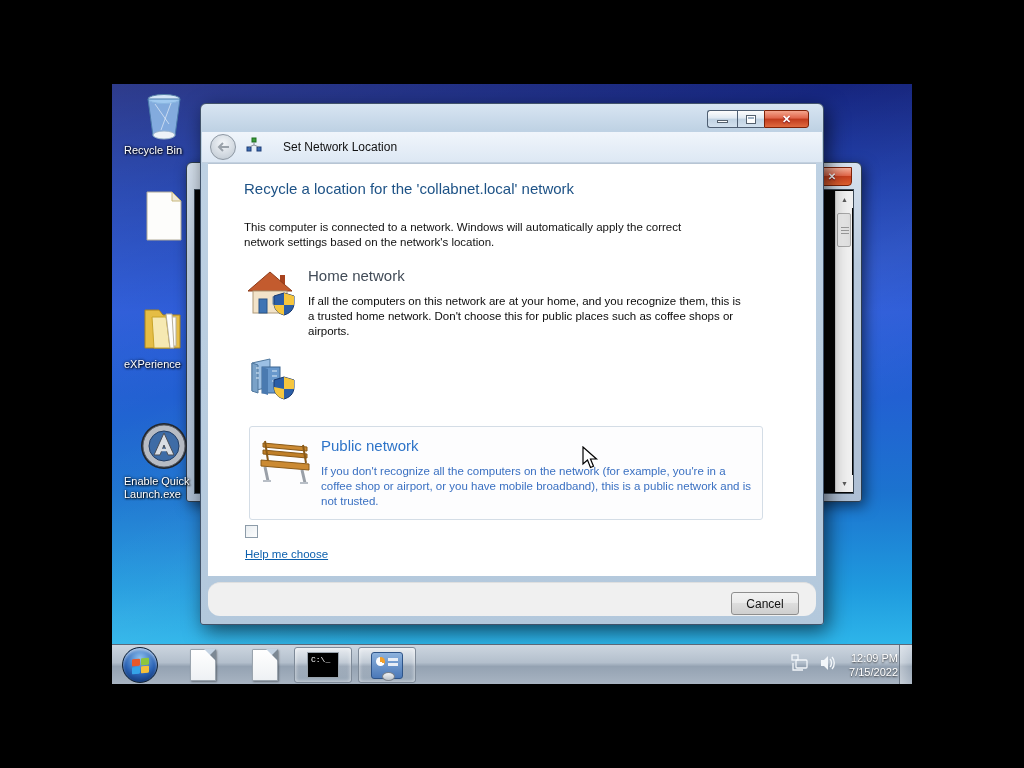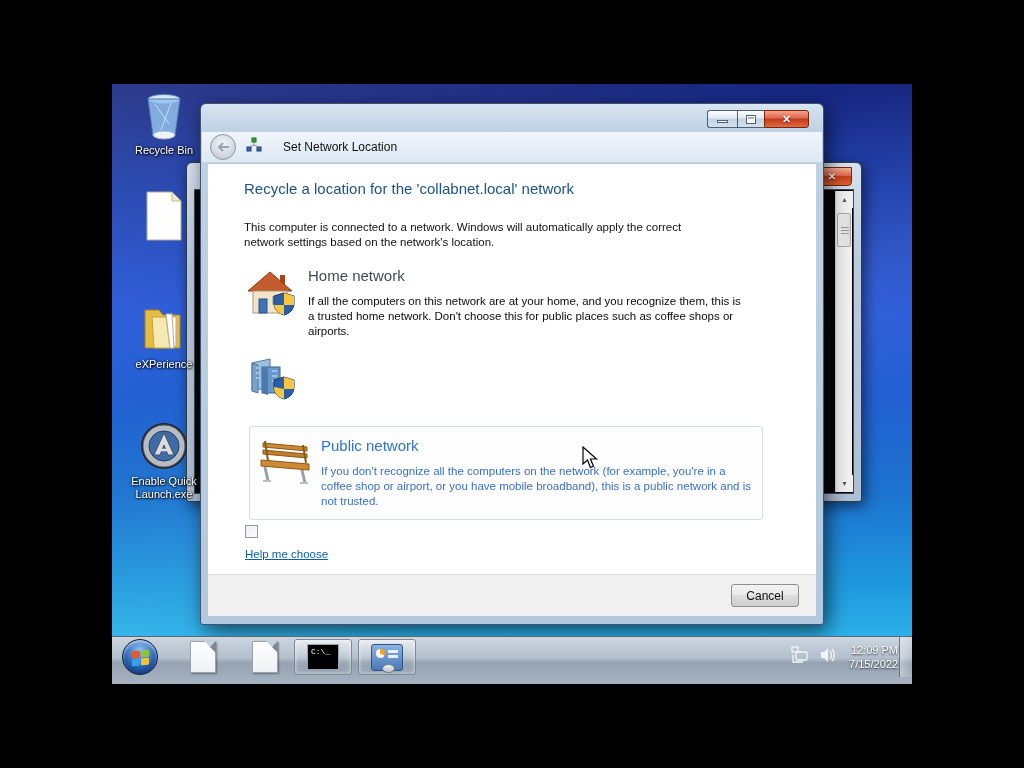--- a/index.html
+++ b/index.html
@@ -9,21 +9,21 @@
   
   .desktop {
     position:absolute; left:112px; top:84px; width:800px; height:600px;
     background:
       linear-gradient(155deg, rgba(255,255,255,0.10) 0%, rgba(255,255,255,0) 35%, rgba(255,255,255,0.06) 55%, rgba(255,255,255,0) 70%),
       linear-gradient(180deg, #16257e 0%, #1d3fae 18%, #2a5ad8 38%, #2260d2 52%, #1c73cf 68%, #1f9ade 84%, #33c0ee 97%);
     overflow:hidden;
   }
 
   
-  .desk-icon { position:absolute; width:80px; text-align:center; z-index:2; cursor:default; }
+  .desk-icon { position:absolute; width:80px; z-index:2; cursor:default; }
   .desk-icon .glyph { display:flex; justify-content:center; }
   .desk-icon .lbl { margin-top:2px; font-size:11px; color:#fff; line-height:13px;
                     text-shadow:1px 1px 2px #000, 0 0 3px #000; }
 
   
   .bg-window {
     position:absolute; left:74px; top:78px; width:676px; height:340px; z-index:1;
     background:linear-gradient(180deg,#d7e2ee,#b9cadd 30%,#aebfd4);
     border:1px solid #2e3d4d; border-radius:6px 6px 3px 3px;
     box-shadow:3px 4px 14px rgba(0,0,0,.55);
@@ -94,29 +94,29 @@
   .opt-pub .opt-title { color:#2e74c8; }
   .opt-pub .opt-desc  { color:#3a70c2; width:430px; }
 
   .chk-row { position:absolute; left:37px; top:361px; display:flex; align-items:center; }
   .checkbox { width:13px; height:13px; border:1px solid #8d9ca9;
       background:linear-gradient(135deg,#e9eef2,#fdfdfd); margin-right:6px; }
   .chk-lbl { font-size:11.5px; color:#0b0b0b; }
   .help-link { position:absolute; left:37px; top:384px; font-size:11.5px;
       color:#0b5fad; text-decoration:underline; }
 
-  .dlg-footer { position:absolute; left:7px; right:7px; bottom:8px; height:42px;
-      background:#f0f0f0; border-top:1px solid #dfdfdf; }
+  .dlg-footer { position:absolute; left:7px; right:7px; bottom:8px; height:34px;
+      background:#f0f0f0; border-top:1px solid #dfdfdf;border-radius:12px; }
   .cancel-btn { position:absolute; right:17px; top:9px; width:68px; height:23px;
       background:linear-gradient(180deg,#f2f2f2 0%,#ebebeb 45%,#dddddd 50%,#cfcfcf 100%);
       border:1px solid #8e8e8e; border-radius:3px; font-size:12px; color:#111;
       font-family:"Liberation Sans", sans-serif; }
 
   
-  .taskbar { position:absolute; left:0; bottom:0; width:800px; height:48px; z-index:4;
+  .taskbar { position:absolute; left:0; bottom:0; width:800px; height:40px; z-index:4;
       background:linear-gradient(180deg,#cdd6e0 0%,#b3bfcc 45%,#94a2b2 55%,#a8b4c2 100%);
       border-top:1px solid #5c6878; }
   .orb { position:absolute; left:10px; top:2px; width:36px; height:36px; border-radius:50%;
       background:radial-gradient(circle at 50% 30%, #8cc0f0, #2a62b4 55%, #0e2f6a 90%);
       border:1px solid #123; box-shadow:inset 0 2px 3px rgba(255,255,255,.6); }
   .flag { position:absolute; left:9px; top:10px; width:17px; height:15px; }
   .flag div { position:absolute; width:8px; height:7px; border-radius:1px; }
   .f1 { left:0; top:1px;  background:#e8582a; transform:skewY(-6deg); }
   .f2 { left:9px; top:0;  background:#8cc63e; transform:skewY(-6deg); }
   .f3 { left:0; top:9px;  background:#35a3e8; transform:skewY(-6deg); }

